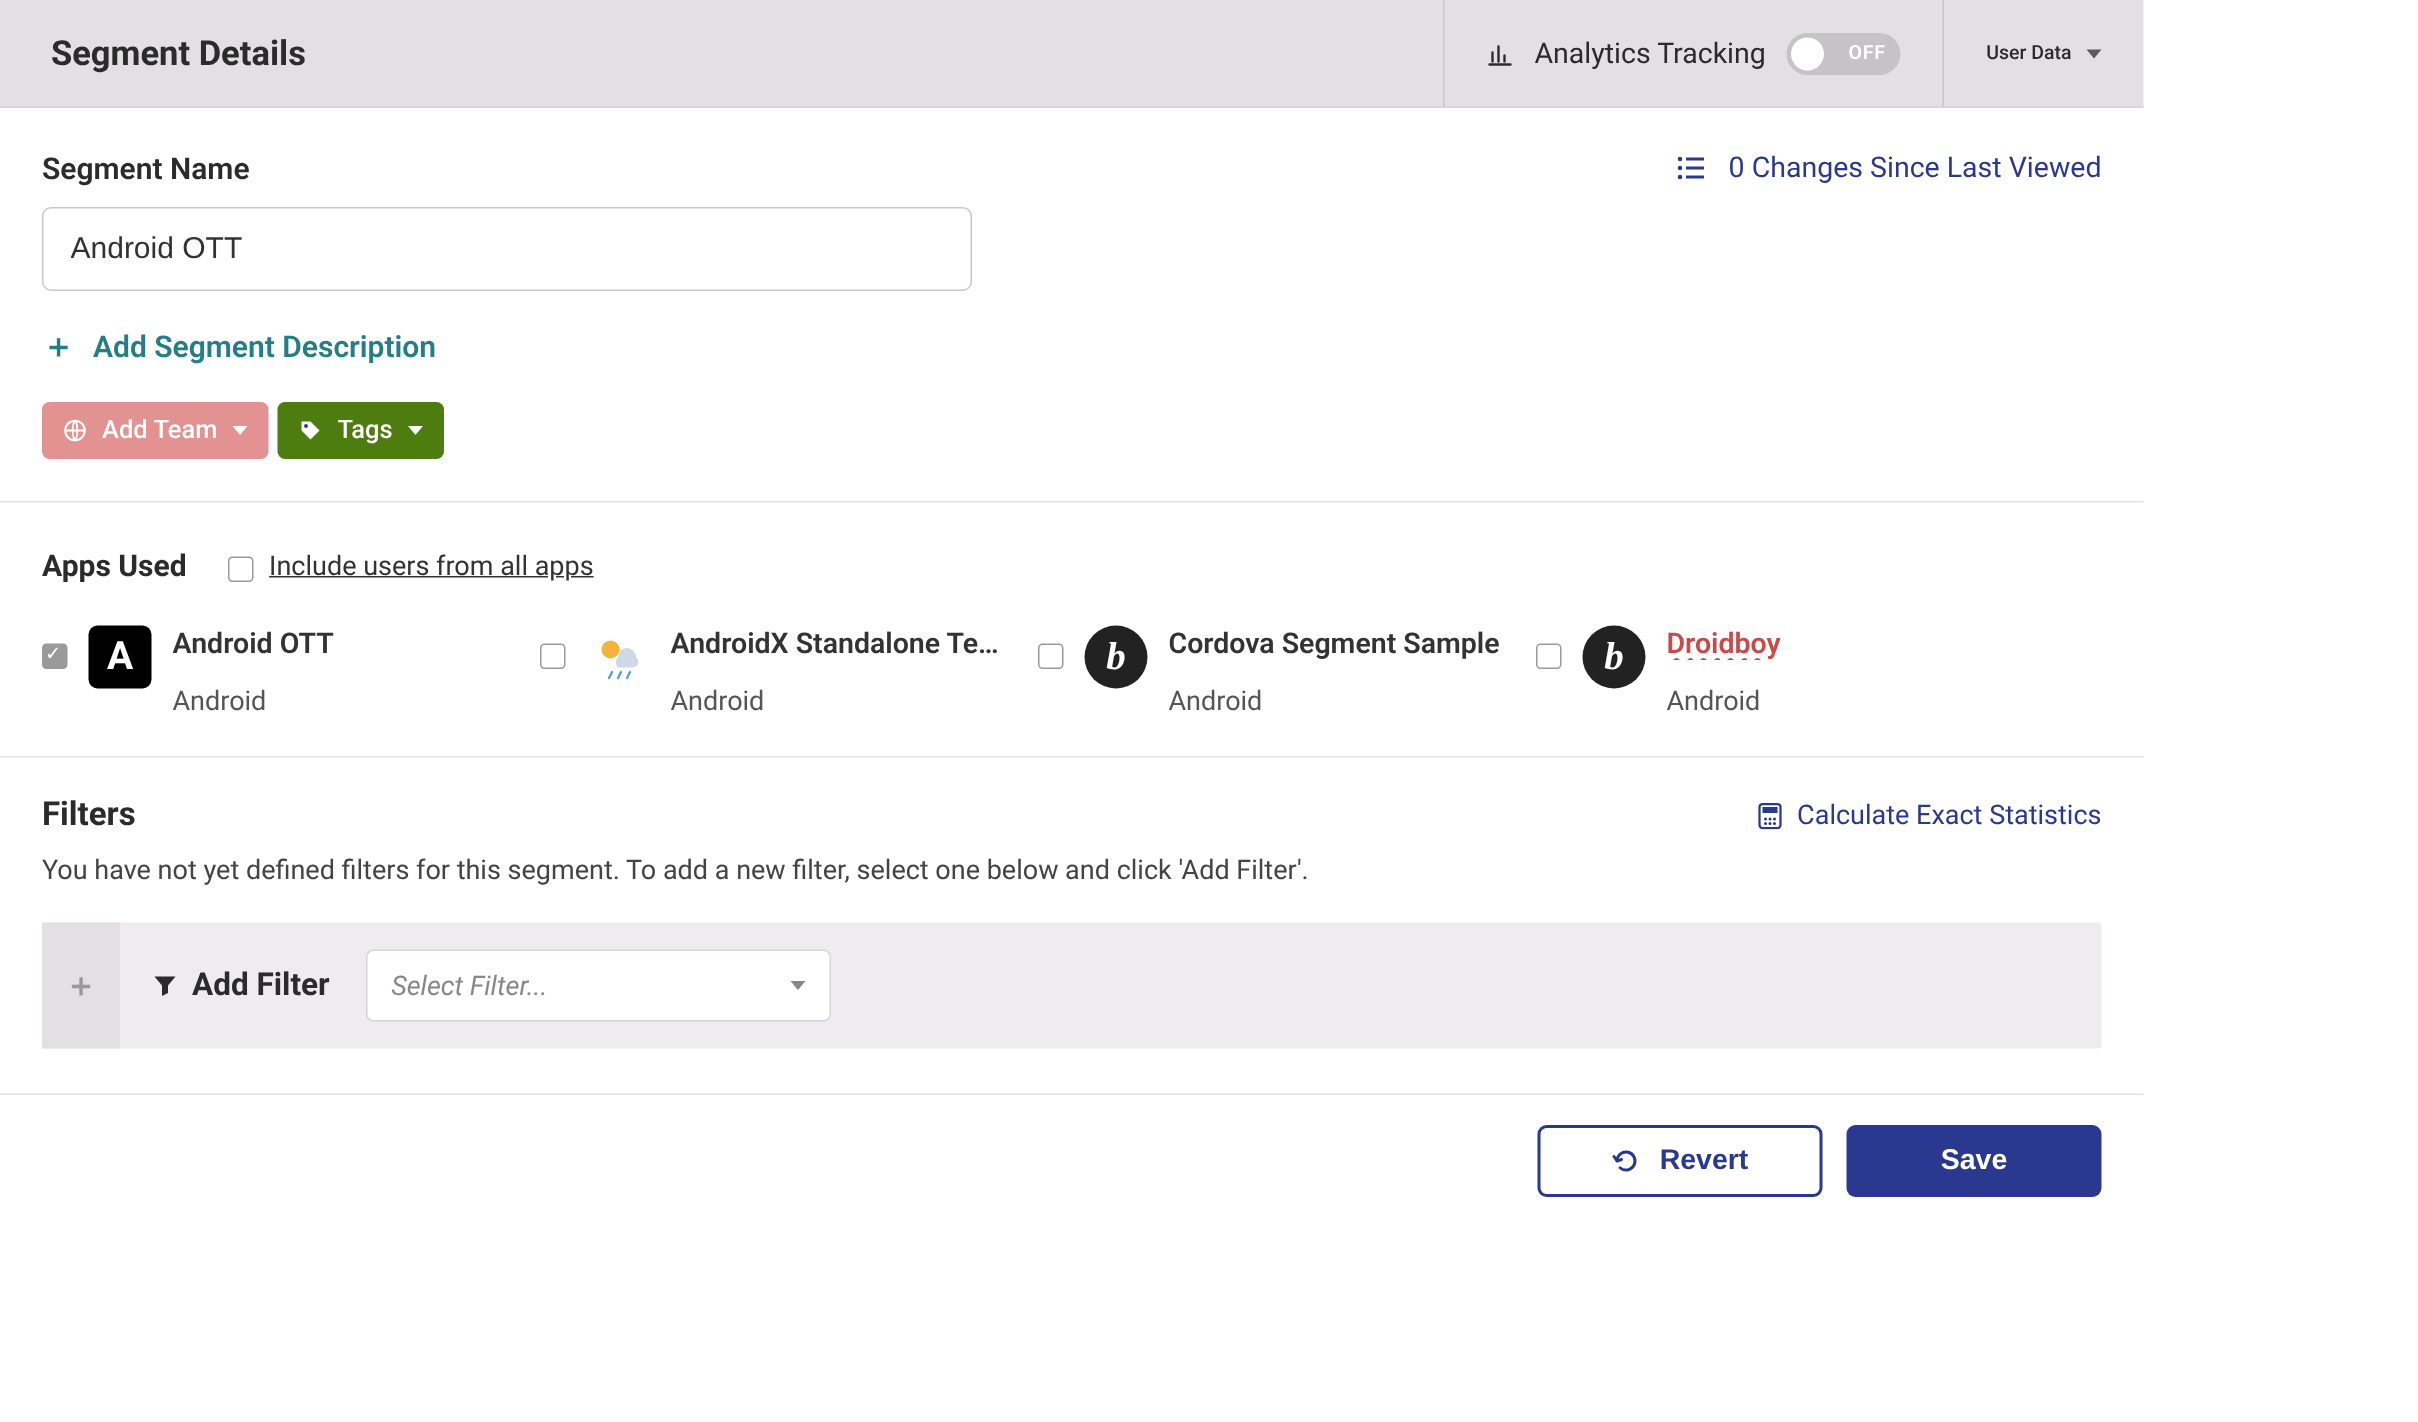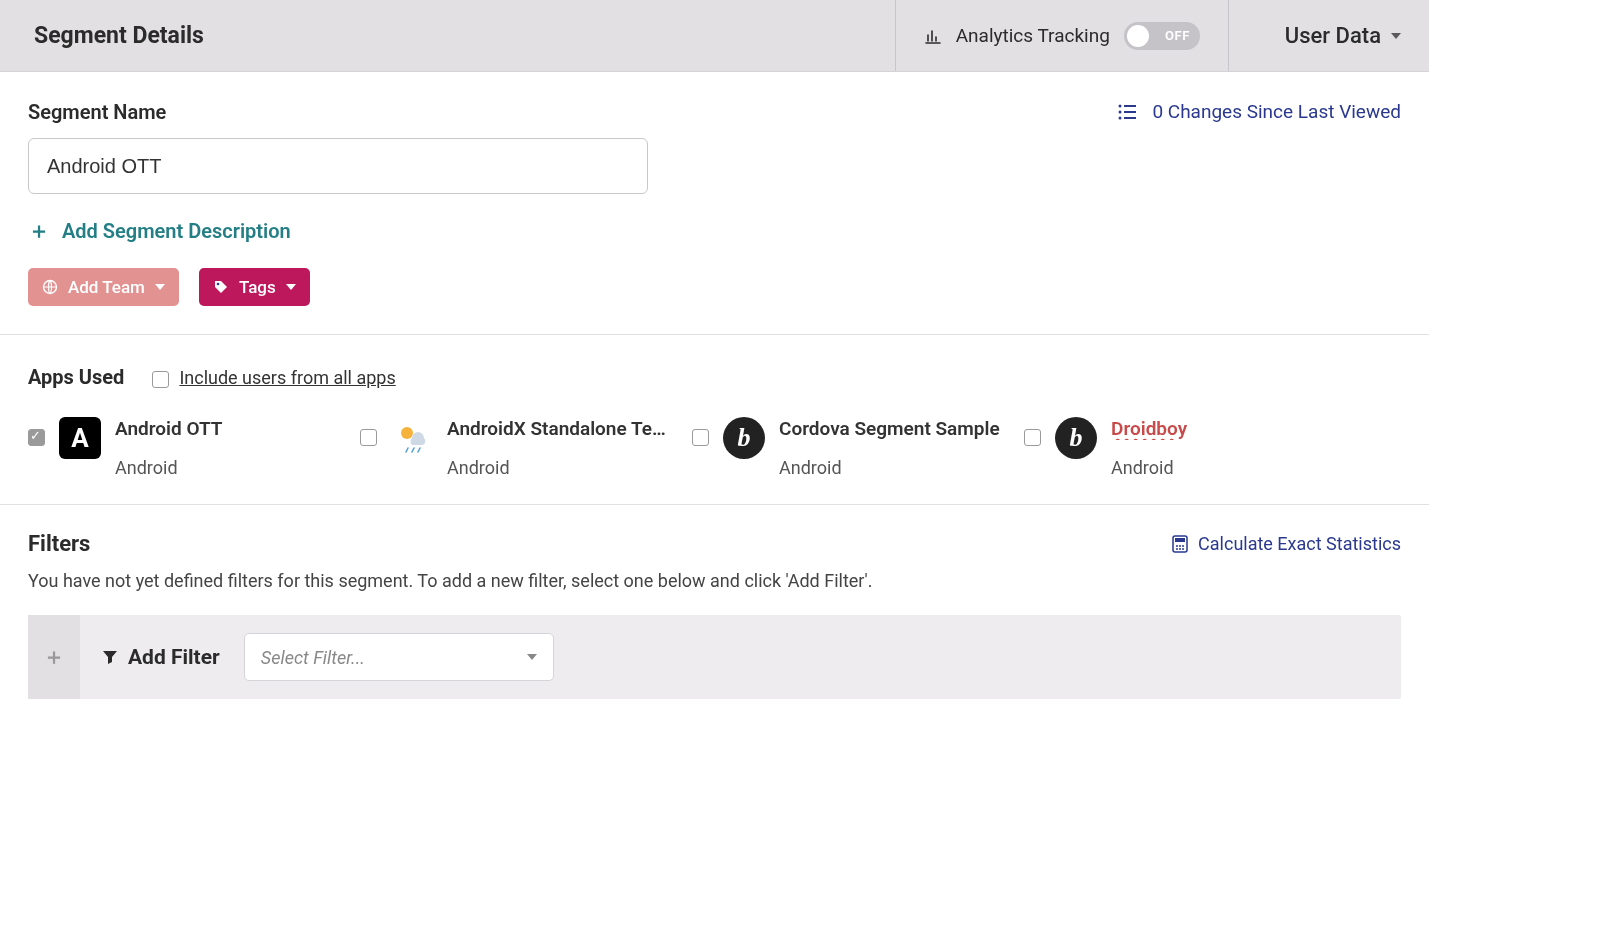--- a/index.html
+++ b/index.html
@@ -38,43 +38,43 @@
     width: 76px; height: 28px; border-radius: 20px;
     background: #c6c3c8; position: relative; cursor: pointer;
     display:flex; align-items:center; justify-content:flex-end;
     padding-right:10px;
   }
   .toggle .knob {
     position:absolute; left:3px; top:3px;
     width:22px; height:22px; border-radius:50%; background:#fff;
   }
   .toggle .state { font-size:13px; font-weight:600; color:#fff; letter-spacing:0.5px;}
-  .userdata { font-size:22px; color:#2b2b2b; font-weight:500; display:flex; align-items:center; gap:10px;margin-left:28px;}
+  .userdata { font-size:13px; color:#2b2b2b; font-weight:500; display:flex; align-items:center; gap:10px;}
   .chev { width:0;height:0;border-left:5px solid transparent;border-right:5px solid transparent;border-top:6px solid #5a5a5a;}
 
   .content { padding: 28px 28px 0 28px; }
   .row1 { display:flex; justify-content:space-between; align-items:flex-start;}
   .label1 { font-size:20px; font-weight:600; color:#2b2b2b; margin-bottom:14px;}
   .name-input {
     width:620px; height:56px; border:1px solid #c9c7cb; border-radius:6px;
     font-size:20px; padding:0 18px; color:#333;
   }
   .changes { color:#2a398f; font-size:19px; display:flex; align-items:center; gap:16px;}
   .icon-list { display:inline-block; }
 
   .add-desc { display:flex; align-items:center; gap:12px; margin-top:22px; color:#237f85; font-size:20px; font-weight:600; cursor:pointer;}
   .plus { font-size:22px; font-weight:900; }
 
-  .tagrow { display:flex; gap:20px; margin-top:22px; margin-bottom: 0; }
+  .tagrow { display:flex; gap:6px; margin-top:22px; margin-bottom: 0; }
   .pill {
     height:38px; border-radius:5px; display:flex; align-items:center;
     padding:0 14px; gap:10px; font-size:17px; font-weight:500; cursor:pointer;
   }
   .pill.team { background:#e39292; color:#fff; }
-  .pill.tags { background:#be185d; color:#fff; }
+  .pill.tags { background:#4d7c0f; color:#fff; }
   .tri-down { width:0;height:0;border-left:5px solid transparent;border-right:5px solid transparent;border-top:6px solid currentColor;}
 
   .divider { border:none; border-top:1px solid #e2e0e3; margin:0 -28px;}
 
   .apps-section { padding: 30px 0 26px 0; }
   .apps-header { display:flex; align-items:center; gap:28px; }
   .apps-header .h { font-size:20px; font-weight:700; color:#2b2b2b;}
   .cb-row { display:flex; align-items:flex-end; gap:10px; font-size:18px; color:#333;text-decoration:underline;}
   input[type=checkbox].cb {
     width:17px; height:17px; border:1.5px solid #9a9a9a; border-radius:3px;
@@ -293,14 +293,27 @@
       </div>
       <div class="filter-select">
         <span>Select Filter...</span>
         <span class="tri-down" style="color:#888;"></span>
       </div>
     </div>
   </div>
 
 </div>
 
-
+<div class="bottom">
+  <button class="btn revert">
+    <span>
+      <svg width="20" height="20" viewBox="0 0 20 20">
+            <path d="M4 10a6 6 0 1 1 2 4.5M4 10l-2-3M4 10l3-1" stroke="#2a398f" stroke-width="2" fill="none" stroke-linecap="round" stroke-linejoin="round"></path>
+          </svg>
+    </span>
+    <span>Revert</span>
+  </button>
+  <button class="btn save">
+    <span>Save</span>
+  </button>
 </div>
 
+</div>
+
 </body></html>

